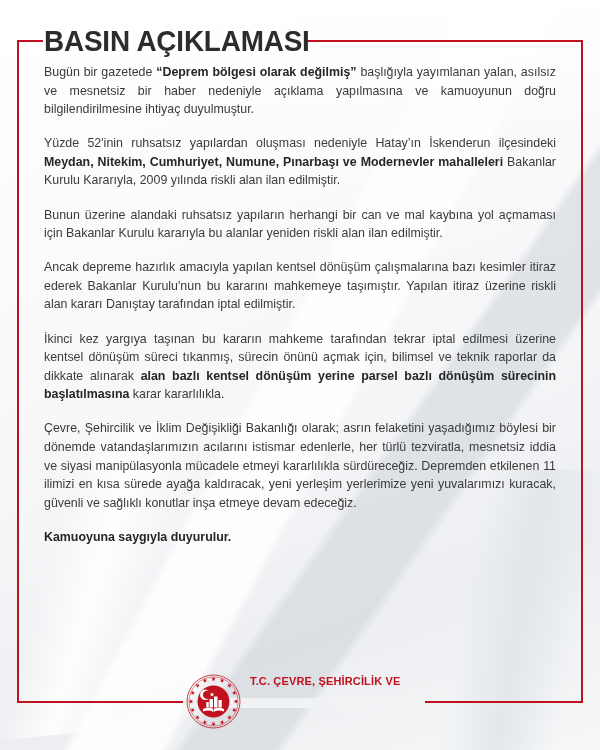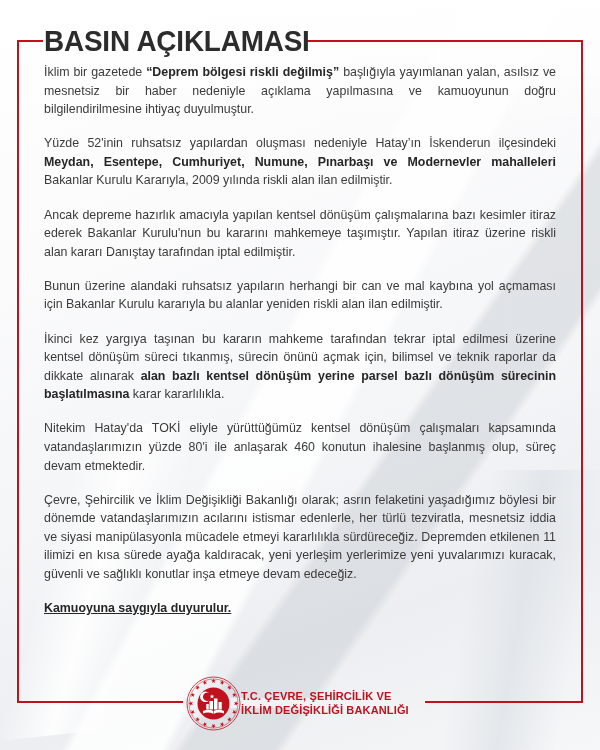--- a/index.html
+++ b/index.html
@@ -106,30 +106,29 @@
     text-align: justify;
     margin-bottom: 15.5px;
   }
   .para:last-child { margin-bottom: 0; }
   .para b { font-weight: bold; color: #262626; }
   .para.closing {
     font-weight: bold;
     color: #262626;
     text-align: left;
     margin-top: 5px;
-    text-decoration: underline;
   }
 
   
   .lockup {
     position: absolute;
     left: 186px; top: 674px;
     width: 240px; height: 58px;
     display: flex;
-    align-items: center;
+    gap: 9px;
     z-index: 5;
   }
   .emblem { width: 55px; height: 55px; flex: 0 0 55px; }
   .lockup-text {
     font-size: 11px;
     font-weight: bold;
     line-height: 14.5px;
     color: #c0111f;
     letter-spacing: 0.15px;
     white-space: nowrap;
@@ -144,26 +143,25 @@
   <div class="sheen-b"></div>
   <div class="sheen-c"></div>
 
   <div class="frame"></div>
   <div class="frame-top-left"></div>
   <div class="frame-top-right"></div>
 
   <div class="title">BASIN AÇIKLAMASI</div>
 
   <div class="body">
-    <p class="para"><span>İklim bir gazetede </span><b>“Deprem bölgesi riskli değilmiş”</b><span> başlığıyla yayımlanan yalan, asılsız ve mesnetsiz bir haber nedeniyle açıklama yapılmasına ve kamuoyunun doğru bilgilendirilmesine ihtiyaç duyulmuştur.</span></p>
-    <p class="para"><span>Yüzde 52'inin ruhsatsız yapılardan oluşması nedeniyle Hatay’ın İskenderun ilçesindeki </span><b>Meydan, Esentepe, Cumhuriyet, Numune, Pınarbaşı ve Modernevler mahalleleri</b><span> Bakanlar Kurulu Kararıyla, 2009 yılında riskli alan ilan edilmiştir.</span></p>
+    <p class="para"><span>Bugün bir gazetede </span><b>“Deprem bölgesi olarak değilmiş”</b><span> başlığıyla yayımlanan yalan, asılsız ve mesnetsiz bir haber nedeniyle açıklama yapılmasına ve kamuoyunun doğru bilgilendirilmesine ihtiyaç duyulmuştur.</span></p>
+    <p class="para"><span>Yüzde 52'inin ruhsatsız yapılardan oluşması nedeniyle Hatay’ın İskenderun ilçesindeki </span><b>Meydan, Nitekim, Cumhuriyet, Numune, Pınarbaşı ve Modernevler mahalleleri</b><span> Bakanlar Kurulu Kararıyla, 2009 yılında riskli alan ilan edilmiştir.</span></p>
+    <p class="para"><span>Bunun üzerine alandaki ruhsatsız yapıların herhangi bir can ve mal kaybına yol açmaması için Bakanlar Kurulu kararıyla bu alanlar yeniden riskli alan ilan edilmiştir.</span></p>
     <p class="para"><span>Ancak depreme hazırlık amacıyla yapılan kentsel dönüşüm çalışmalarına bazı kesimler itiraz ederek Bakanlar Kurulu'nun bu kararını mahkemeye taşımıştır. Yapılan itiraz üzerine riskli alan kararı Danıştay tarafından iptal edilmiştir.</span></p>
-    <p class="para"><span>Bunun üzerine alandaki ruhsatsız yapıların herhangi bir can ve mal kaybına yol açmaması için Bakanlar Kurulu kararıyla bu alanlar yeniden riskli alan ilan edilmiştir.</span></p>
     <p class="para"><span>İkinci kez yargıya taşınan bu kararın mahkeme tarafından tekrar iptal edilmesi üzerine kentsel dönüşüm süreci tıkanmış, sürecin önünü açmak için, bilimsel ve teknik raporlar da dikkate alınarak </span><b>alan bazlı kentsel dönüşüm yerine parsel bazlı dönüşüm sürecinin başlatılmasına</b><span> karar kararlılıkla.</span></p>
-    <p class="para"><span>Nitekim Hatay'da TOKİ eliyle yürüttüğümüz kentsel dönüşüm çalışmaları kapsamında vatandaşlarımızın yüzde 80'i ile anlaşarak 460 konutun ihalesine başlanmış olup, süreç devam etmektedir.</span></p>
     <p class="para"><span>Çevre, Şehircilik ve İklim Değişikliği Bakanlığı olarak; asrın felaketini yaşadığımız böylesi bir dönemde vatandaşlarımızın acılarını istismar edenlerle, her türlü tezviratla, mesnetsiz iddia ve siyasi manipülasyonla mücadele etmeyi kararlılıkla sürdüreceğiz. Depremden etkilenen 11 ilimizi en kısa sürede ayağa kaldıracak, yeni yerleşim yerlerimize yeni yuvalarımızı kuracak, güvenli ve sağlıklı konutlar inşa etmeye devam edeceğiz.</span></p>
     <p class="para closing">Kamuoyuna saygıyla duyurulur.</p>
   </div>
 
   <div class="frame-bottom-gap"></div>
 
   <div class="lockup">
     <span class="emblem">
       <svg viewBox="0 0 110 110" width="55" height="55" aria-hidden="true">
         <circle cx="55" cy="55" r="53" fill="none" stroke="#c0111f" stroke-width="1.6"></circle>
@@ -257,17 +255,16 @@
         <rect x="56" y="45" width="7" height="22" fill="#ffffff"></rect>
         <rect x="65" y="52" width="6.5" height="15" fill="#ffffff"></rect>
         <rect x="40.5" y="56" width="5" height="11" fill="#ffffff"></rect>
 
         <path d="M34 70 q11 -5 21 0 q10 -5 21 0 l0 5 q-11 -4 -21 1 q-10 -5 -21 -1 z" fill="#ffffff"></path>
         <path d="M55 70 l0 6" stroke="#c0111f" stroke-width="1.2" fill="none"></path>
       </svg>
     </span>
     <span class="lockup-text">
       <span>T.C. ÇEVRE, ŞEHİRCİLİK VE</span><br>
-      <span>İKLİM DEĞİŞİKLİĞİ BAKANLIĞI</span>
     </span>
   </div>
 
 </div>
 
 </body></html>

